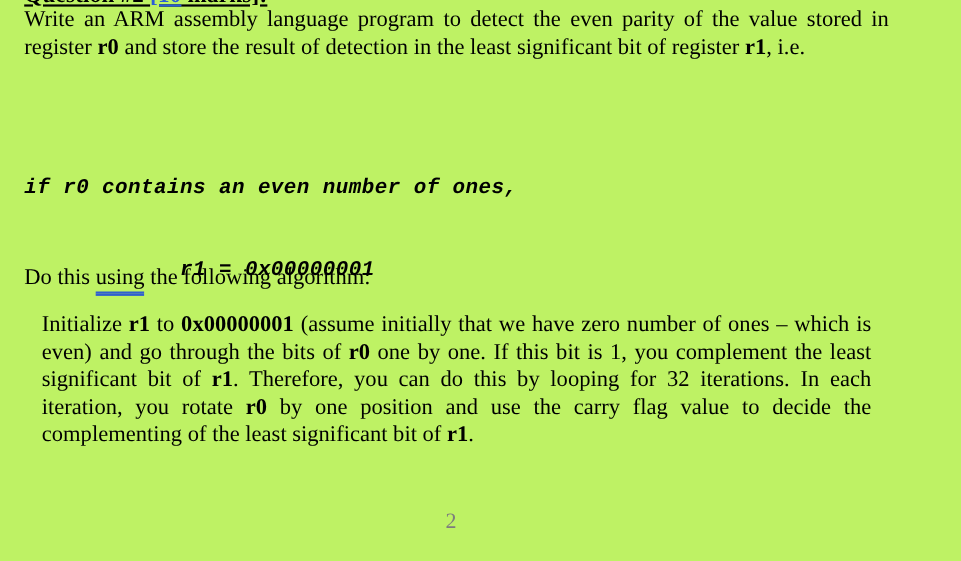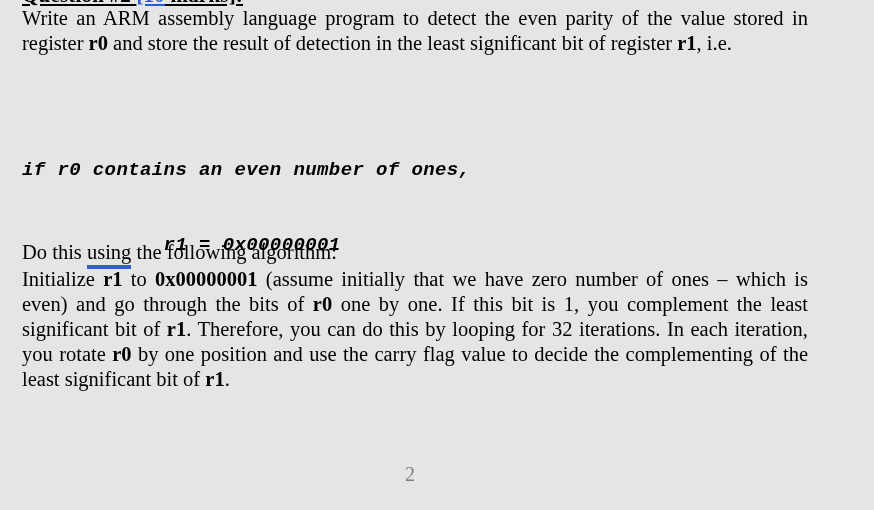--- a/index.html
+++ b/index.html
@@ -8,21 +8,21 @@
     background: #ffffff;
   }
   body {
     font-family: "Liberation Serif", "DejaVu Serif", serif;
     color: #000000;
   }
   .page {
     position: relative;
     width: 874px;
     height: 510px;
-    background: #e5e5e5;
+    background: #bef264;
     overflow: hidden;
   }
 
   
   .heading-strip {
     position: absolute;
     left: 0;
     top: 0;
     width: 874px;
     height: 7px;
@@ -102,21 +102,21 @@
     width: 786px;
     font-size: 20.5px;
     line-height: 25px;
   }
   .algo-intro {
     text-align: left;
     margin: 0;
   }
   .algo-body {
     text-align: justify;
-    margin: 0;
+    margin: 16px;
   }
 
   
   .page-number {
     position: absolute;
     left: 0;
     top: 463px;
     width: 820px;
     text-align: center;
     font-size: 20px;

